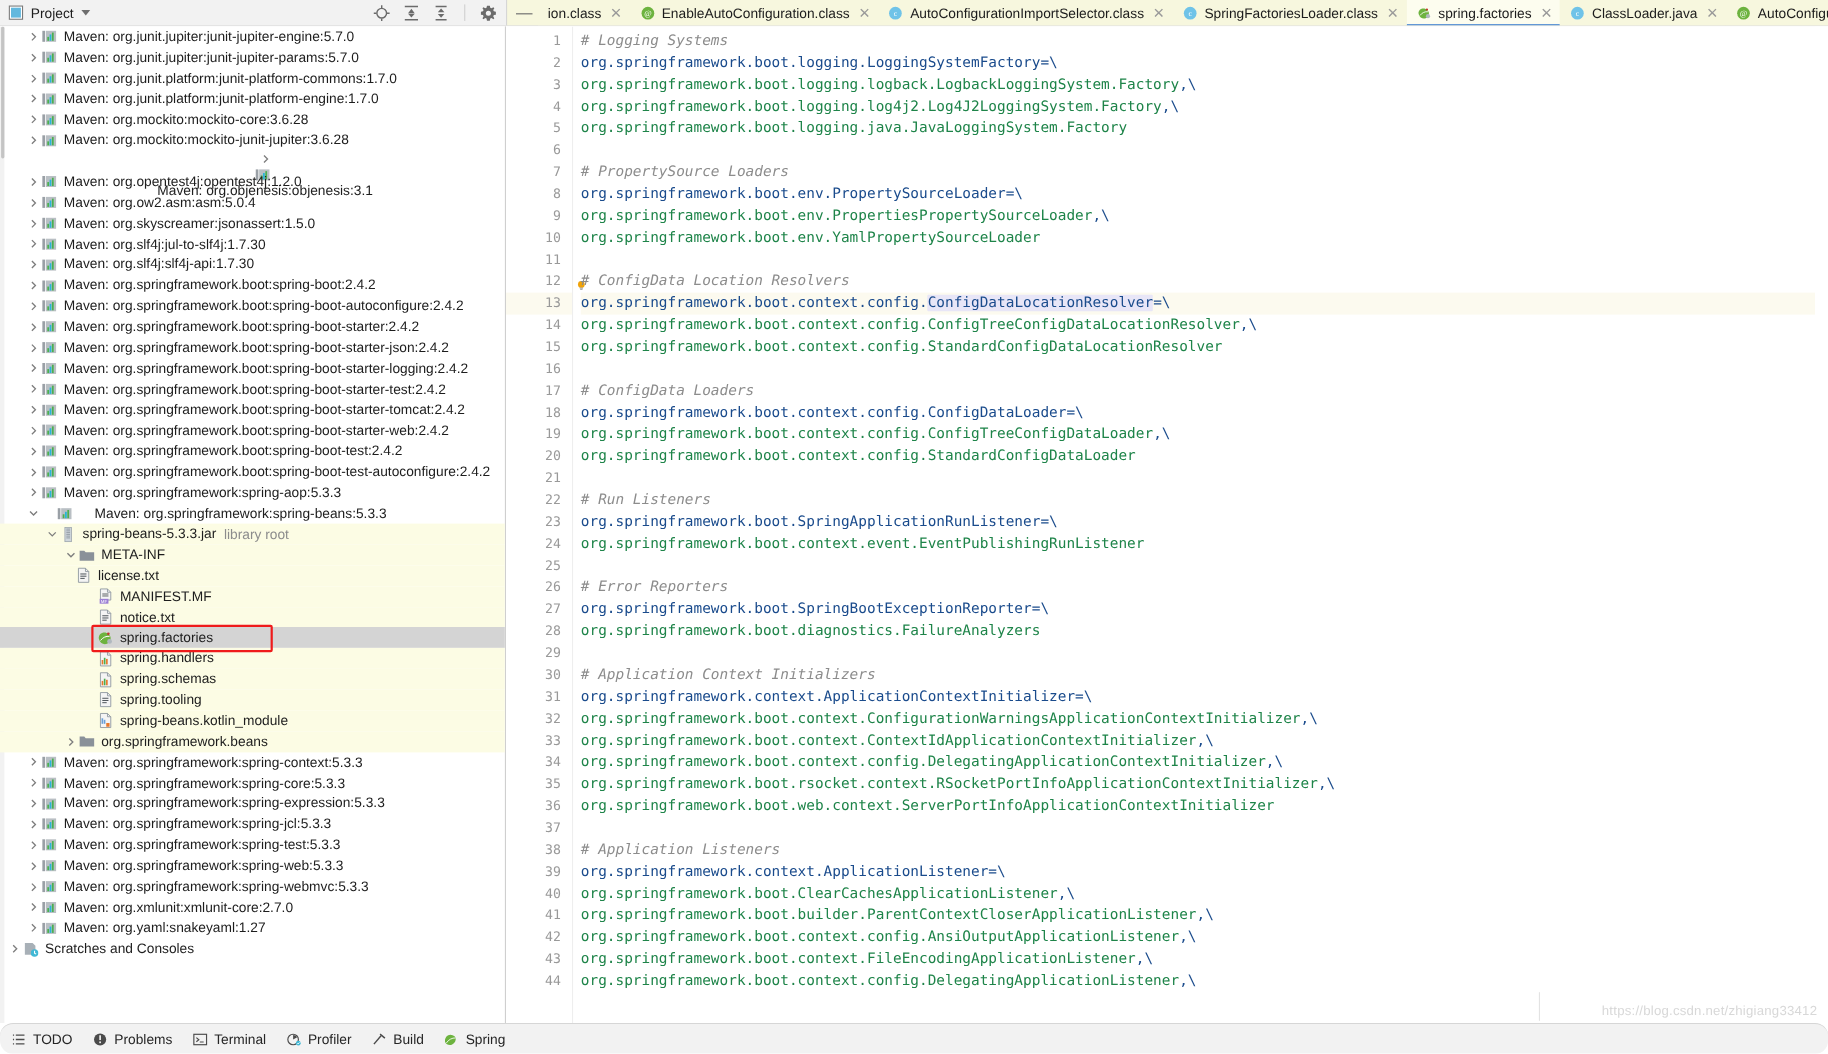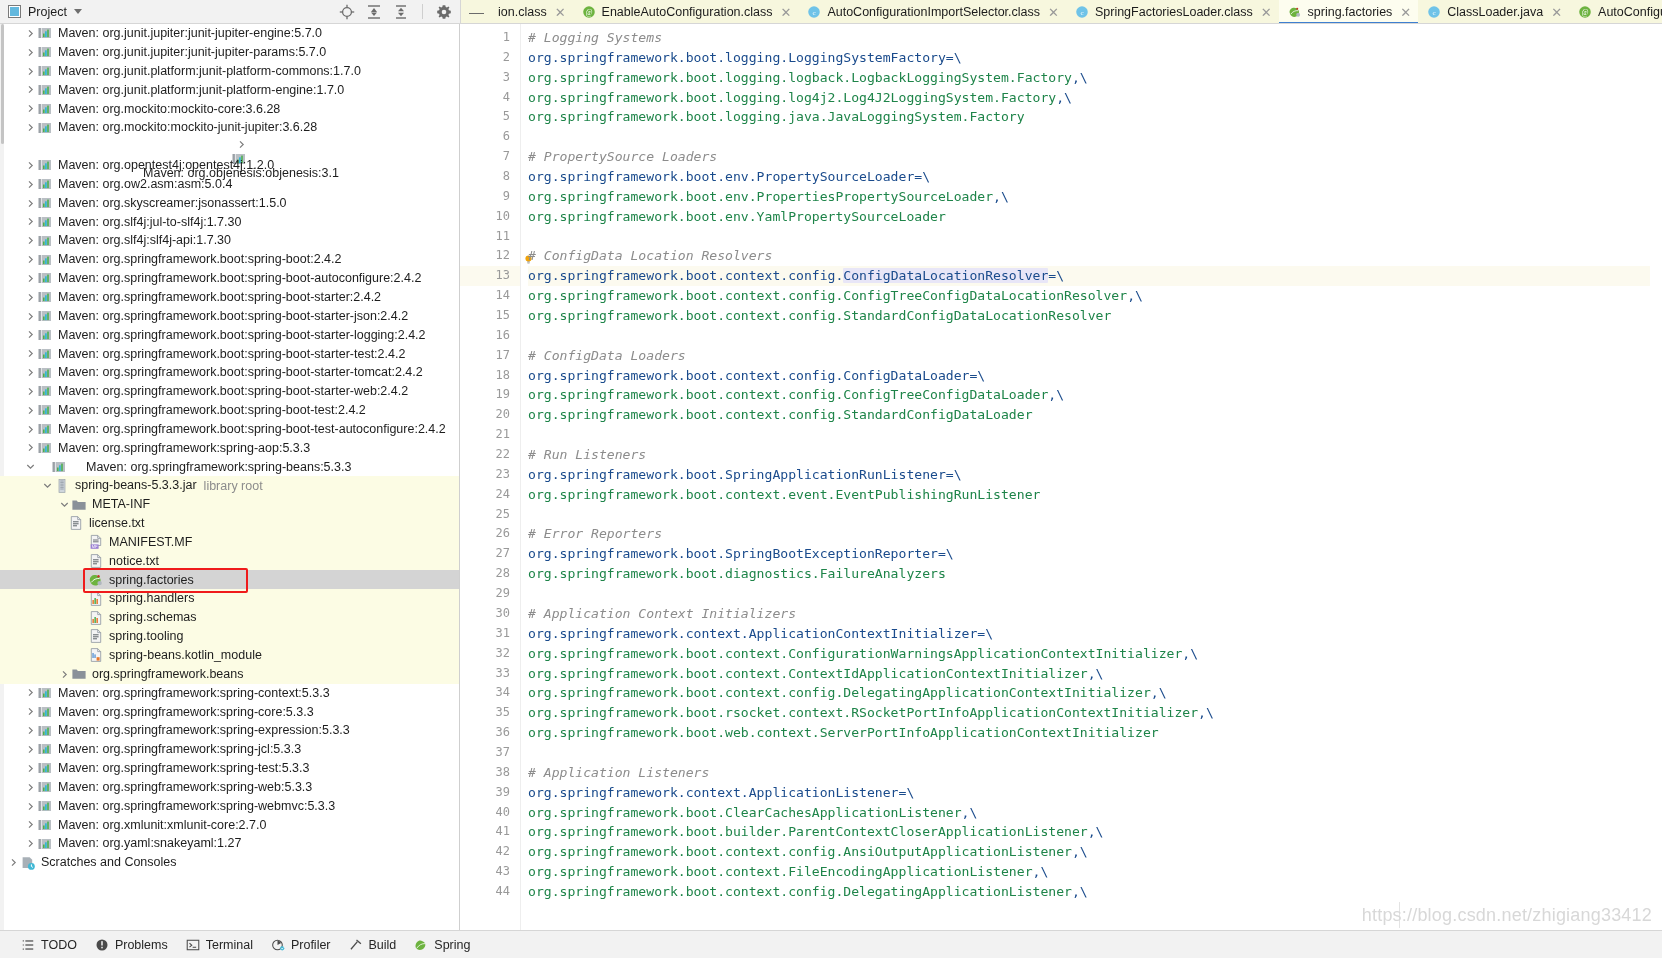--- a/index.html
+++ b/index.html
@@ -270,38 +270,39 @@
   }
 
   
   .statusbar {
     height: 28px;
     flex: 0 0 28px;
     display: flex;
     align-items: center;
     background: #f2f2f2;
     border-top: 1px solid #d6d6d6;
-    padding-left: 21px;
+    padding-left: 10px;
     gap: 18px;
+    border-radius: 12px;
   }
   .sb-item {
     display: flex;
     align-items: center;
     gap: 6px;
     font-size: 12.5px;
     color: #262626;
     white-space: nowrap;
   }
   .sb-ico { width: 14px; height: 14px; display: block; }
 
   .watermark {
     position: absolute;
     right: 10px;
     bottom: 32px;
-    font-size: 18px;
+    font-size: 12px;
     color: #d8d8d8;
     letter-spacing: .2px;
     white-space: nowrap;
     font-family: "Liberation Sans", sans-serif;
   }
   .bottom-divider {
     position: absolute;
     right: 262px;
     bottom: 30px;
     width: 1px;

